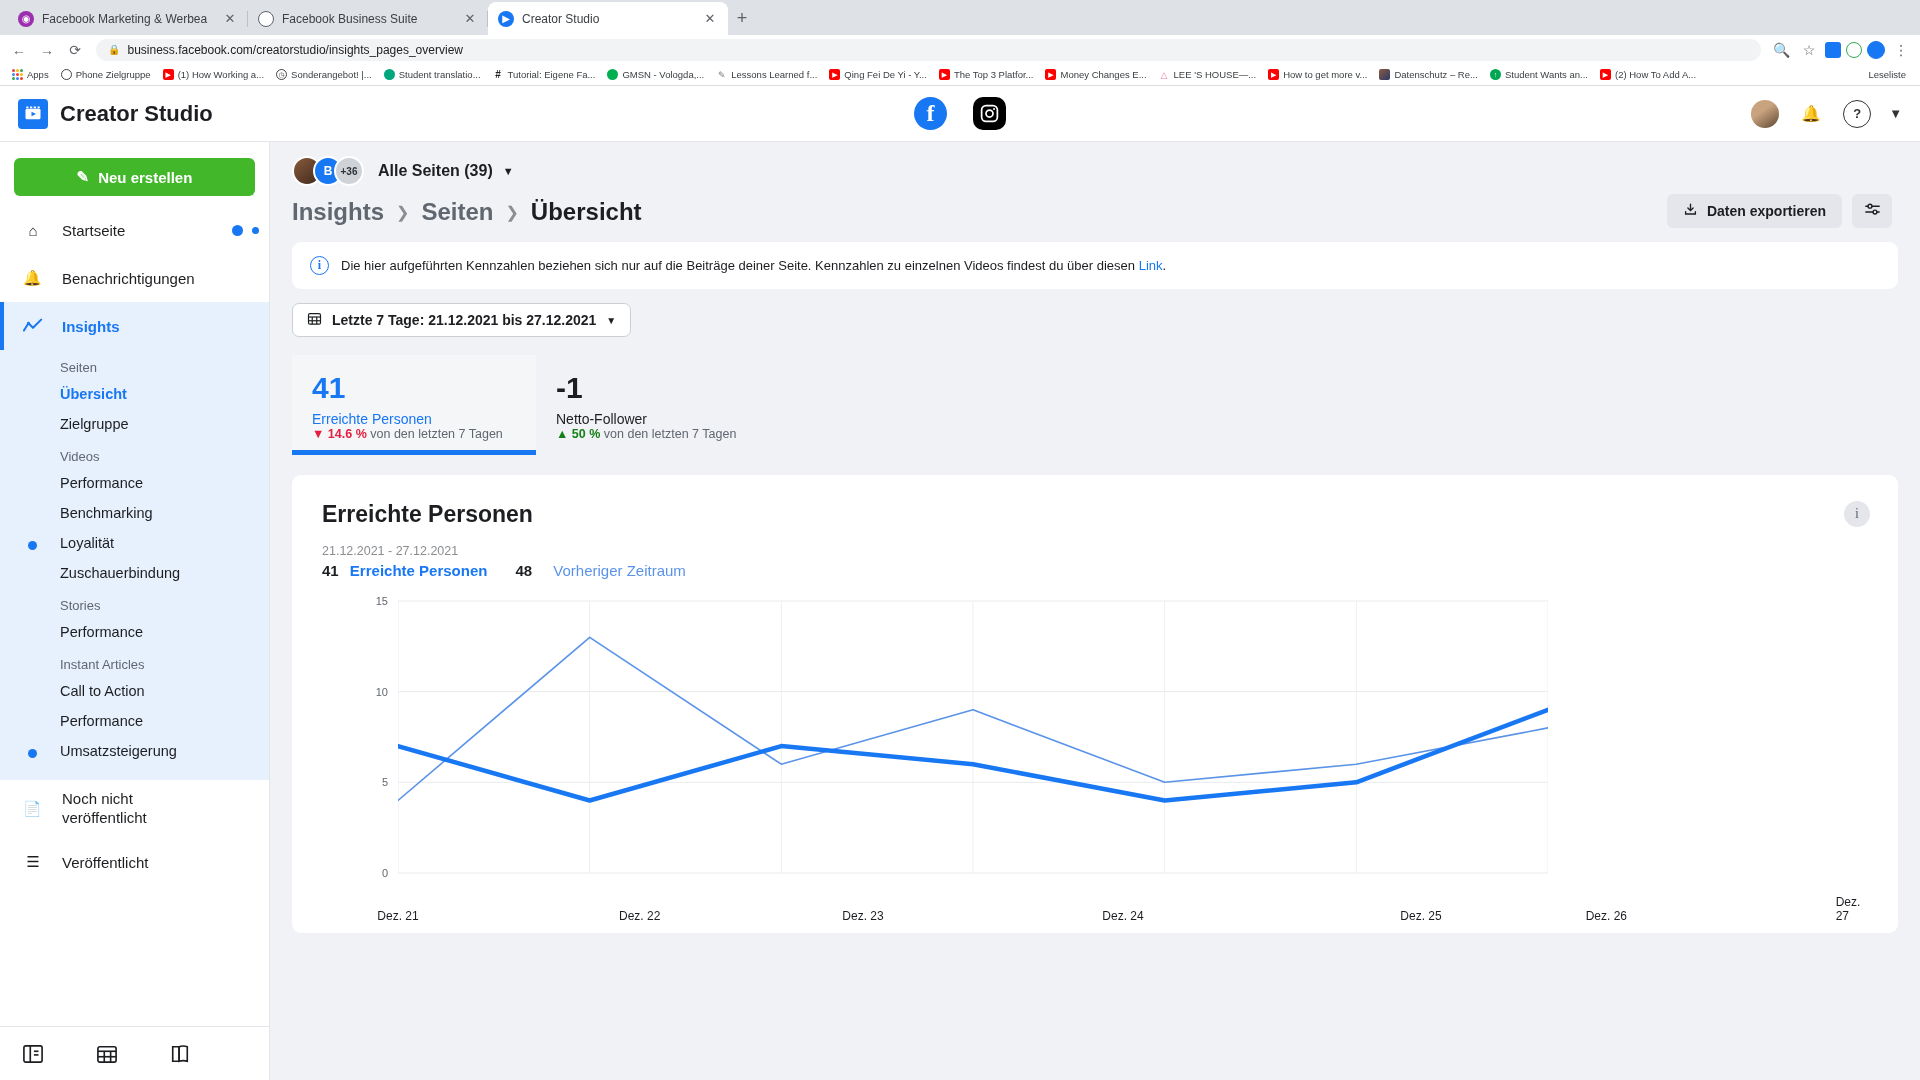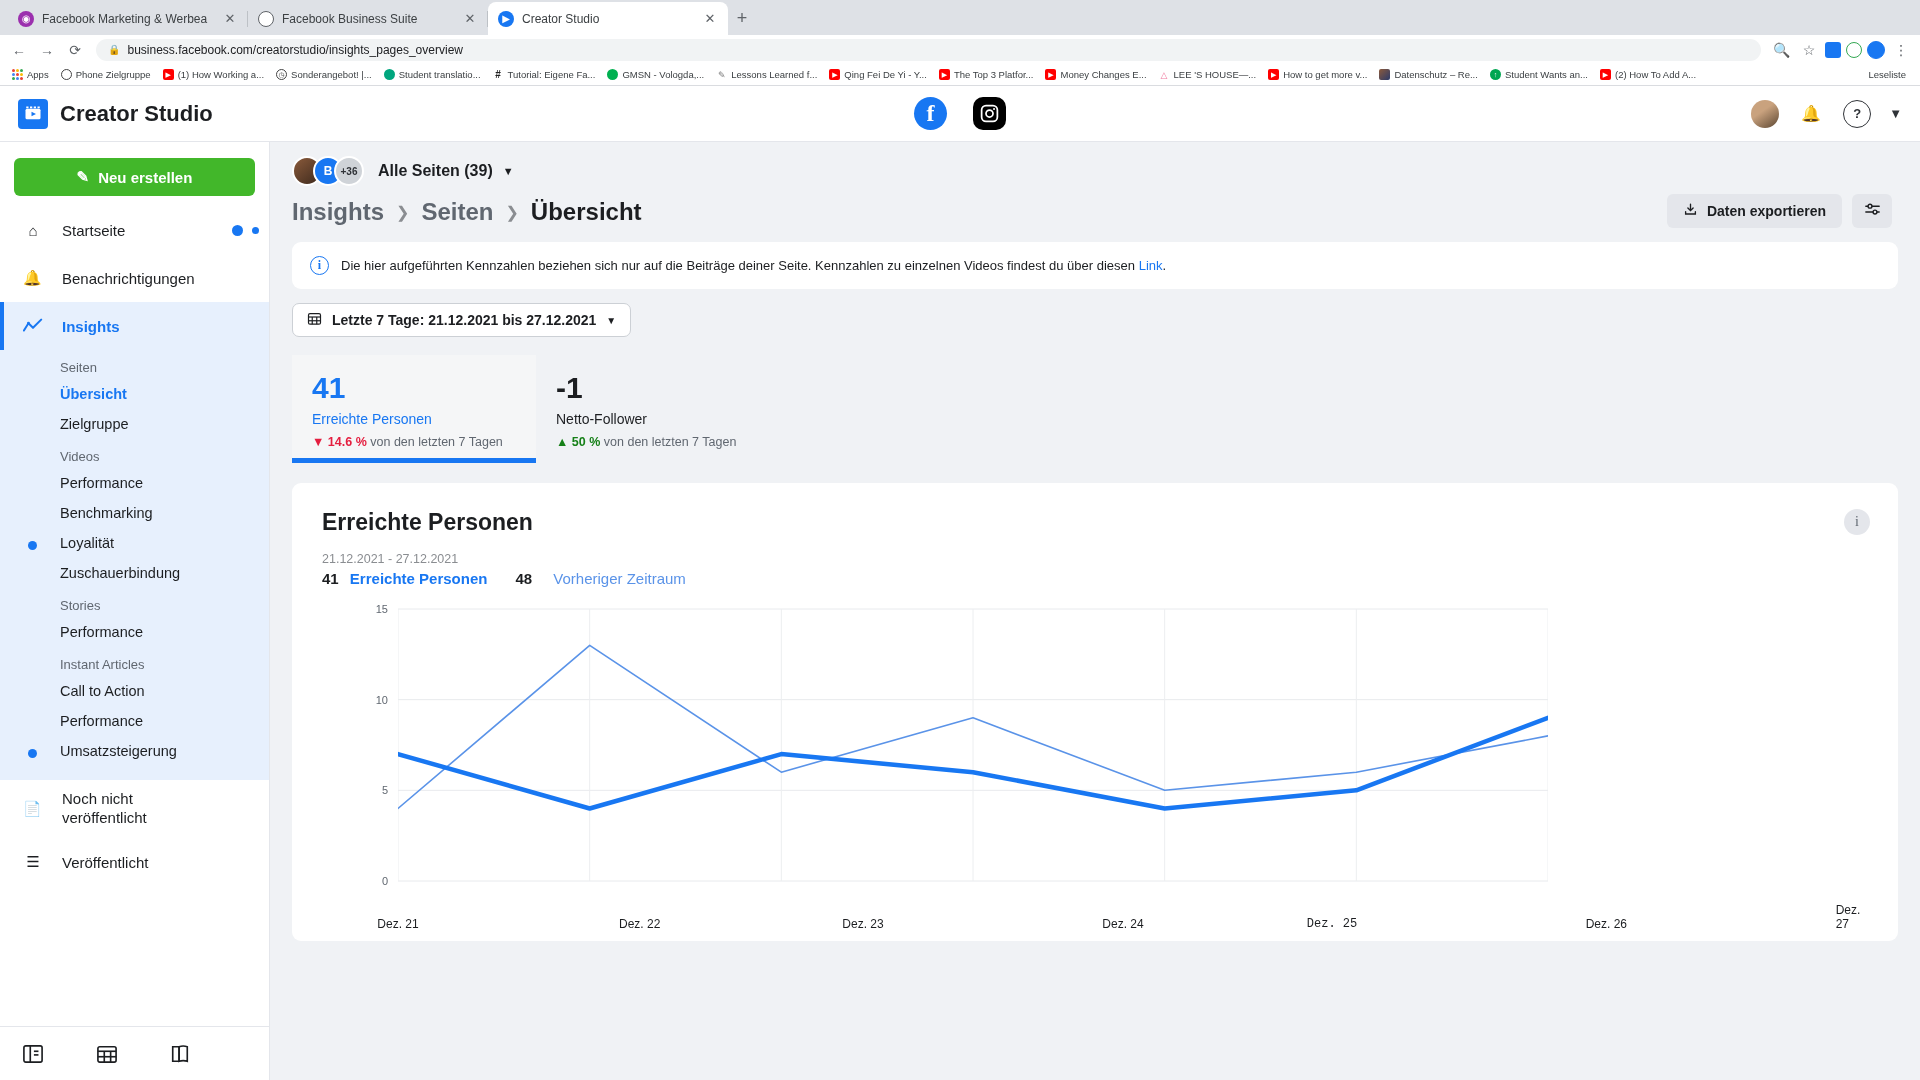--- a/index.html
+++ b/index.html
@@ -178,21 +178,21 @@
   }
 
   .kpis { display:flex; margin: 18px 22px 0 22px; }
   .kpi { padding: 16px 20px 14px 20px; position:relative; min-width: 244px; }
   .kpi.sel { background:#f5f6f7; }
   .kpi.sel::after{content:"";position:absolute;left:0;right:0;bottom:0;height:5px;background:#1877f2;}
   .kpi-val { font-size: 30px; font-weight:bold; color:#1c1e21; line-height:1.1;}
   .kpi.sel .kpi-val { color:#1877f2; }
   .kpi-lab { font-size:14px; color:#1c1e21; margin-top:7px;}
   .kpi.sel .kpi-lab { color:#1877f2; }
-  .kpi-delta { font-size:12.5px; margin-top:8px; color:#606770;}
+  .kpi-delta { font-size:12.5px; color:#606770;}
   .kpi-delta b { font-weight:bold; }
   .down { color:#e41e3f; }
   .up { color:#168018; }
 
   .chart-card { background:#fff; border-radius:9px; margin:20px 22px 0 22px;
     padding: 26px 30px 10px 30px; position:relative; }
   .chart-title { font-size:23px; font-weight:bold; color:#1c1e21;}
   .chart-sub { font-size:12.5px; color:#8a8d91; margin-top:16px;}
   .chart-legend { display:flex; gap:28px; margin-top:4px; font-size:15px;}
   .lg-num { font-weight:bold; color:#1c1e21; }
@@ -586,21 +586,21 @@
             <line x1="958.3333333333334" y1="8" x2="958.3333333333334" y2="280" stroke="#eceef0" stroke-width="1"></line>
             <line x1="1150" y1="8" x2="1150" y2="280" stroke="#eceef0" stroke-width="1"></line>
             <polyline points="0.0,207.5 191.7,44.3 383.3,171.2 575.0,116.8 766.7,189.3 958.3,171.2 1150.0,134.9" fill="none" stroke="#5a93e8" stroke-width="1.6" stroke-linejoin="round" stroke-linecap="round"></polyline>
             <polyline points="0.0,153.1 191.7,207.5 383.3,153.1 575.0,171.2 766.7,207.5 958.3,189.3 1150.0,116.8" fill="none" stroke="#1877f2" stroke-width="4.5" stroke-linejoin="round" stroke-linecap="round"></polyline>
           </svg>
         <div id="xlabels">
             <div class="xlab" style="left: 76px;">Dez. 21</div>
             <div class="xlab" style="left: 317.667px;">Dez. 22</div>
             <div class="xlab" style="left: 541px;">Dez. 23</div>
             <div class="xlab" style="left: 801px;">Dez. 24</div>
-            <div class="xlab" style="left: 1010px; font-family: Liberation Mono, monospace;">Dez. 25</div>
+            <div class="xlab" style="left: 1099px;">Dez. 25</div>
             <div class="xlab" style="left: 1284.33px;">Dez. 26</div>
             <div class="xlab" style="left: 1526px;">Dez. 27</div>
           </div>
       </div>
     </div>
 
   </div>
 </div>
 
 </body></html>

